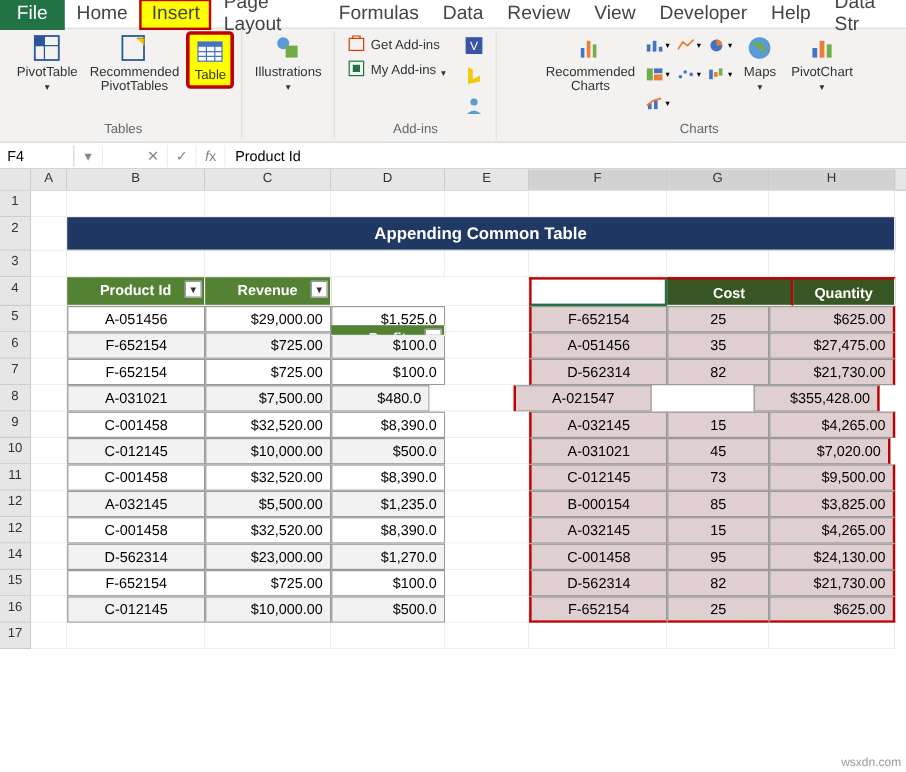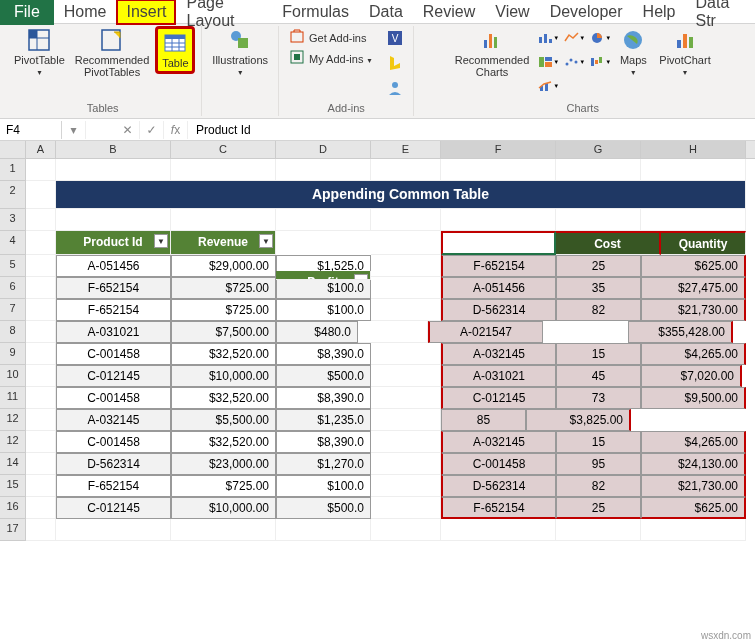--- a/index.html
+++ b/index.html
@@ -420,20 +420,21 @@
         <div class="cell td-data sel-cell td-num-c" style="width:85px;">73</div>
         <div class="cell td-data sel-cell td-num" style="width:105px;border-right:2px solid #c00000;">$9,500.00</div>
       </div>
       <div class="row">
         <div class="row-h">12</div>
         <div class="cell" style="width:30px;"></div>
         <div class="cell td-data td-data-alt" style="width:115px;">A-032145</div>
         <div class="cell td-data td-data-alt td-num" style="width:105px;">$5,500.00</div>
         <div class="cell td-data td-data-alt td-num" style="width:95px;">$1,235.0</div>
         <div class="cell" style="width:70px;"></div>
+        <div class="cell td-data sel-cell td-num-c" style="width:115px;border-left:2px solid #c00000;">B-000154</div>
         <div class="cell td-data sel-cell td-num-c" style="width:85px;">85</div>
         <div class="cell td-data sel-cell td-num" style="width:105px;border-right:2px solid #c00000;">$3,825.00</div>
       </div>
       <div class="row">
         <div class="row-h">12</div>
         <div class="cell" style="width:30px;"></div>
         <div class="cell td-data" style="width:115px;">C-001458</div>
         <div class="cell td-data td-num" style="width:105px;">$32,520.00</div>
         <div class="cell td-data td-num" style="width:95px;">$8,390.0</div>
         <div class="cell" style="width:70px;"></div>

